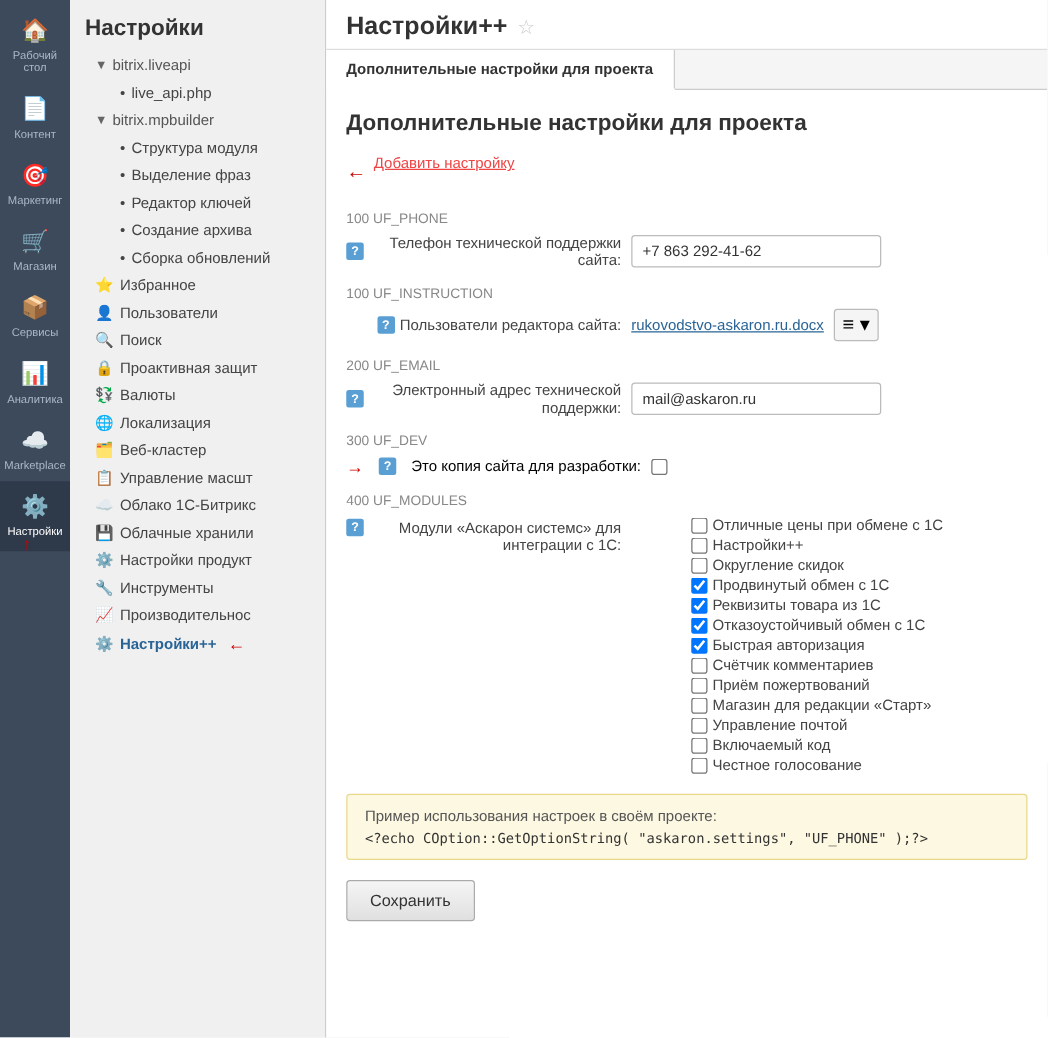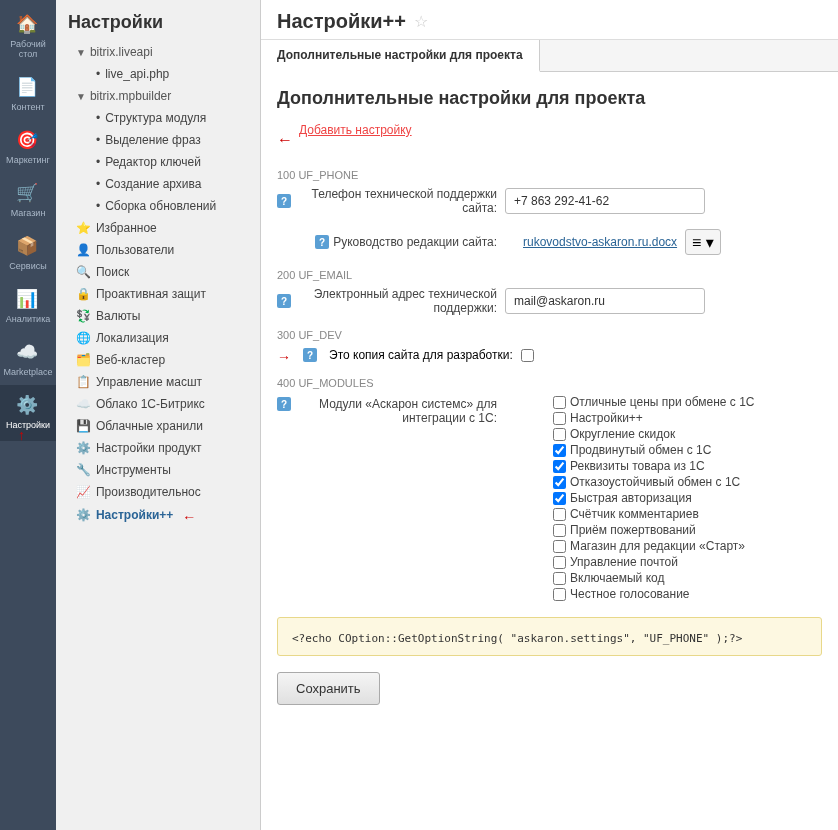--- a/index.html
+++ b/index.html
@@ -194,21 +194,20 @@
       font-weight: bold;
       cursor: pointer;
       flex-shrink: 0;
     }
 
     .file-link {
       color: #2a6496;
       text-decoration: underline;
       font-size: 12px;
       cursor: pointer;
-      margin-left: 18px;
     }
     .file-btn {
       border: 1px solid #bbb;
       background: #f5f5f5;
       border-radius: 3px;
       padding: 3px 6px;
       cursor: pointer;
       font-size: 16px;
       height: 26px;
       display: flex;
@@ -436,24 +435,25 @@
         <div class="field-desc">
           <span class="help-icon">?</span>
           <span>Телефон технической поддержки сайта:</span>
         </div>
         <input class="field-input" type="text" value="+7 863 292-41-62" style="">
       </div>
     </div>
 
     
     <div class="field-group">
+      <div class="field-label-section">100 UF_INSTRUCTION</div>
       <div class="field-row">
         <div class="field-desc">
           <span class="help-icon">?</span>
-          <span>Руководство редакции сайта:</span>
+          <span>Пользователи редактора сайта:</span>
         </div>
         <a class="file-link">rukovodstvo-askaron.ru.docx</a>
         <div class="file-btn">≡ ▾</div>
       </div>
     </div>
 
     
     <div class="field-group">
       <div class="field-label-section">200 UF_EMAIL</div>
       <div class="field-row">
@@ -537,18 +537,19 @@
             <div class="module-item">
               <input type="checkbox" class="checkbox-input" style="">
               <span>Честное голосование</span>
             </div>
           </div>
       </div>
     </div>
 
     
     <div class="info-box">
+      <div>Пример использования настроек в своём проекте:</div>
       <div class="code-line">&lt;?echo COption::GetOptionString( "askaron.settings", "UF_PHONE" );?&gt;</div>
     </div>
 
     <button class="save-btn">Сохранить</button>
   </div>
 </div>
 
 </body></html>

